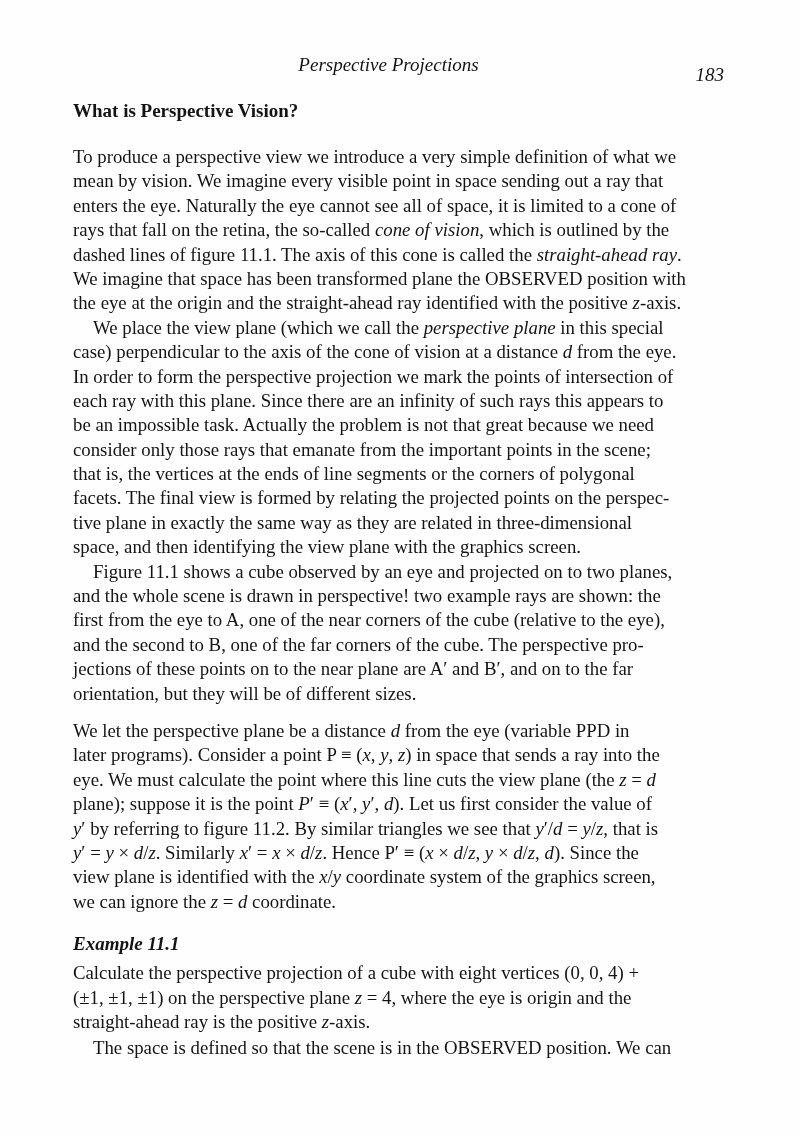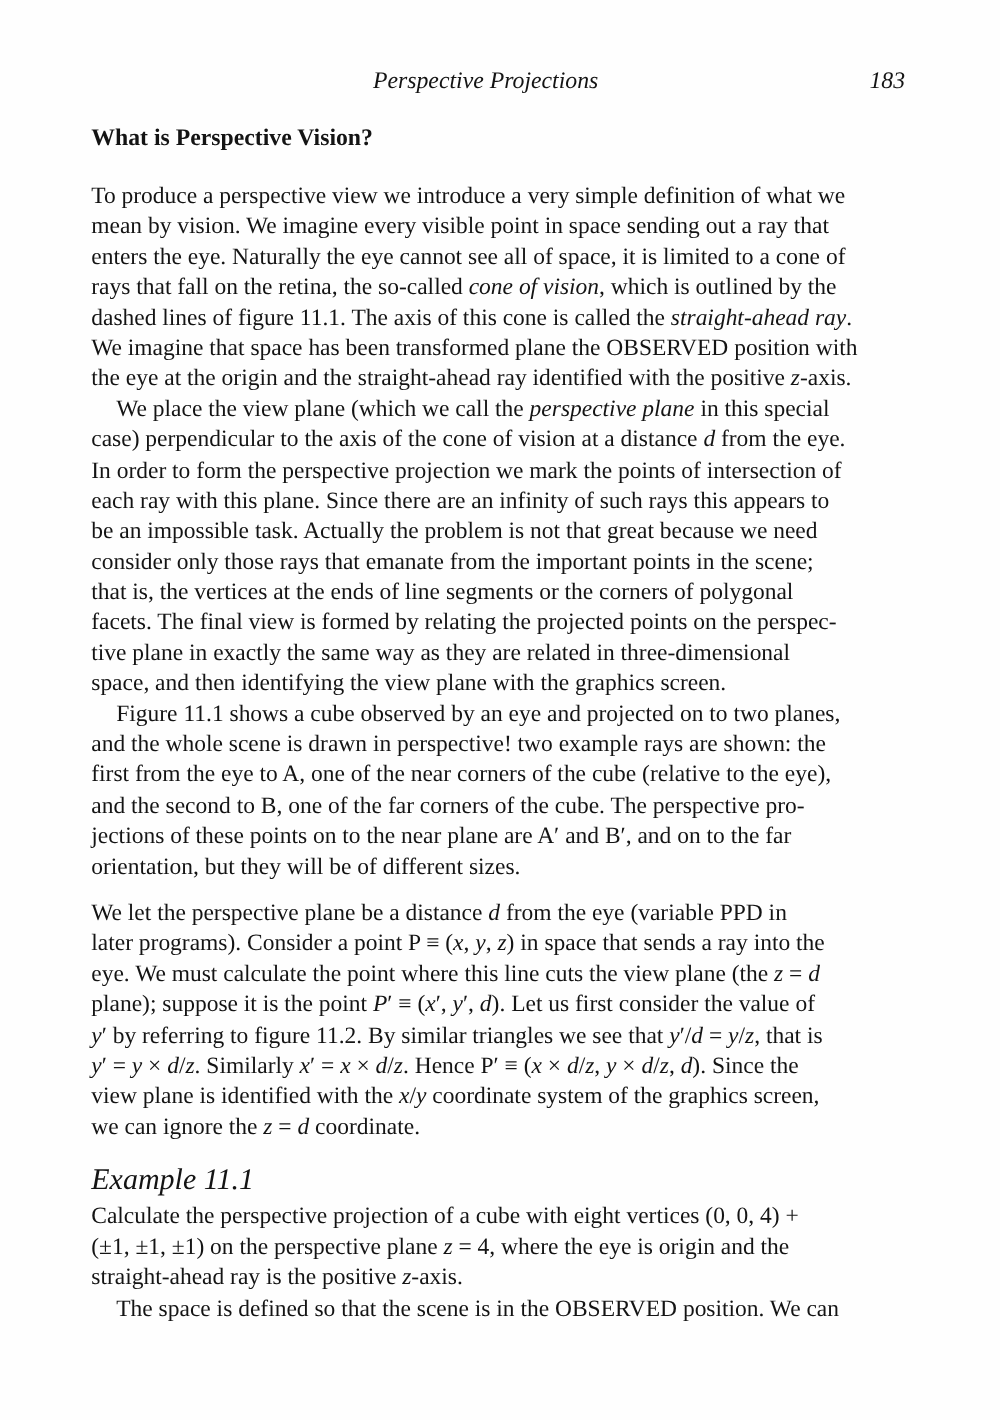--- a/index.html
+++ b/index.html
@@ -25,34 +25,34 @@
     line-height: 24px;
     font-style: italic;
     font-size: 19px;
   }
   .running-title {
     text-align: center;
     transform: translateX(-25px);
   }
   .page-number {
     position: absolute;
-    top: 0;
+    top: 10px;
     right: 30px;
     font-style: italic;
   }
   .section-heading {
     font-weight: bold;
     font-size: 19px;
     line-height: 24px;
     white-space: nowrap;
   }
   .example-heading {
-    font-weight: normal;
+    font-weight: bold;
     font-style: italic;
-    font-size: 24px;
+    font-size: 19px;
     line-height: 24px;
     white-space: nowrap;
   }
   .para {
     margin: 0;
   }
   .line {
     height: 24.4px;
     line-height: 24.4px;
     white-space: nowrap;

